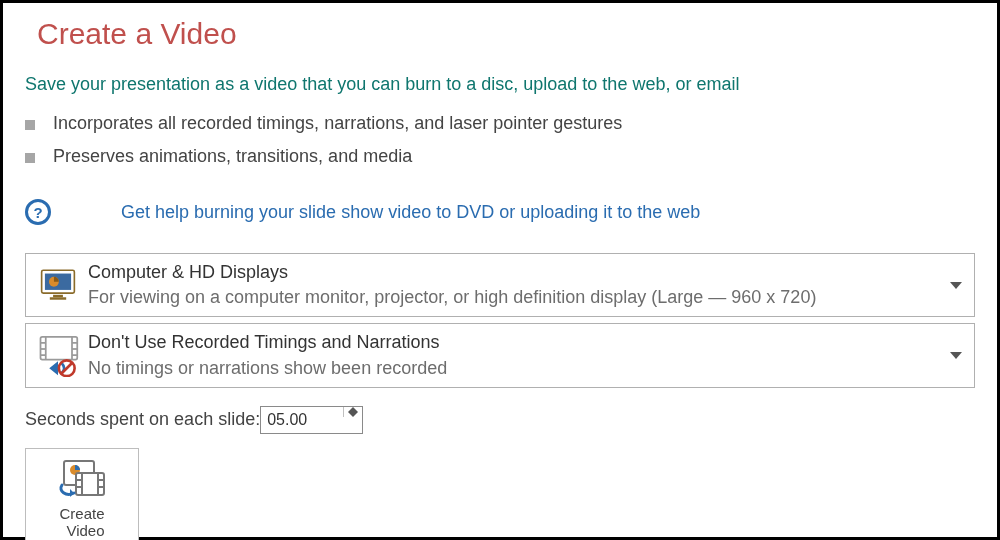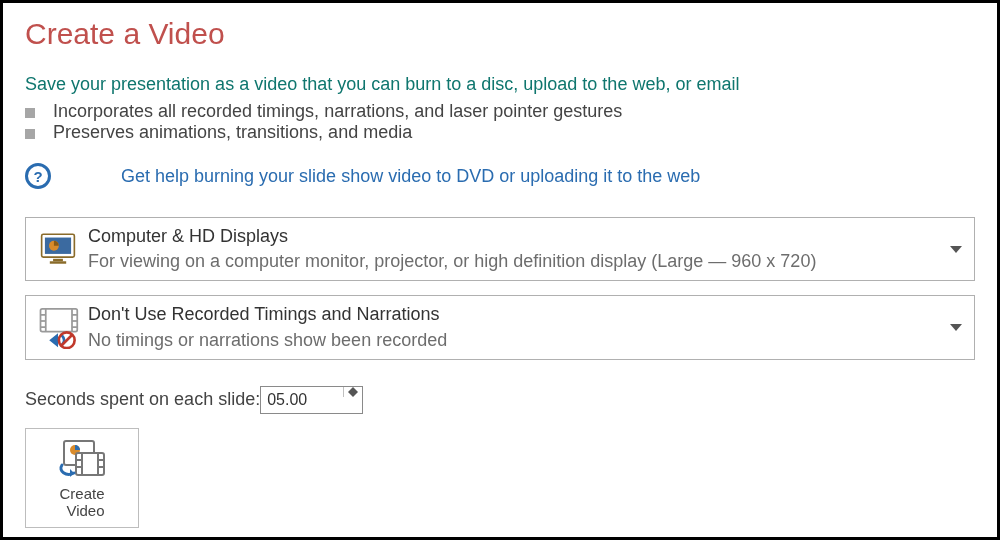--- a/index.html
+++ b/index.html
@@ -17,40 +17,40 @@
     height: 540px;
     border: 3px solid #000;
     padding: 14px 22px 18px 22px;
     display: flex;
     flex-direction: column;
   }
   .title {
     color: #c0504d;
     font-size: 30px;
     font-weight: 400;
-    margin: 0 0 6px 0;
+    margin: 0 0 6px 12px;
     line-height: 1.1;
   }
   .subtitle {
     font-size: 18px;
     color: #0f766e;
     margin: 18px 0 6px 0;
   }
   .bullets {
     margin: 0 0 10px 0;
     padding: 0;
   }
   .bullets li {
     list-style: none;
     display: flex;
     align-items: flex-start;
     gap: 18px;
     font-size: 18px;
     color: #444;
-    margin: 0 0;
+    margin: 12px 0;
   }
   .sq {
     display: inline-block;
     width: 10px;
     height: 10px;
     background: #a6a6a6;
     margin-top: 7px;
   }
   .help-row {
     display: flex;
@@ -76,21 +76,21 @@
     color: #2a6cb0;
     font-size: 18px;
     cursor: pointer;
     margin-left: 48px;
   }
   .option-box {
     border: 1px solid #b0b0b0;
     display: flex;
     align-items: center;
     padding: 6px 12px 6px 8px;
-    margin-bottom: 14px;
+    margin-bottom: 6px;
     position: relative;
     cursor: pointer;
     background: #fff;
   }
   .option-box .icon-holder {
     width: 48px;
     height: 44px;
     flex: 0 0 auto;
     display: flex;
     align-items: center;

